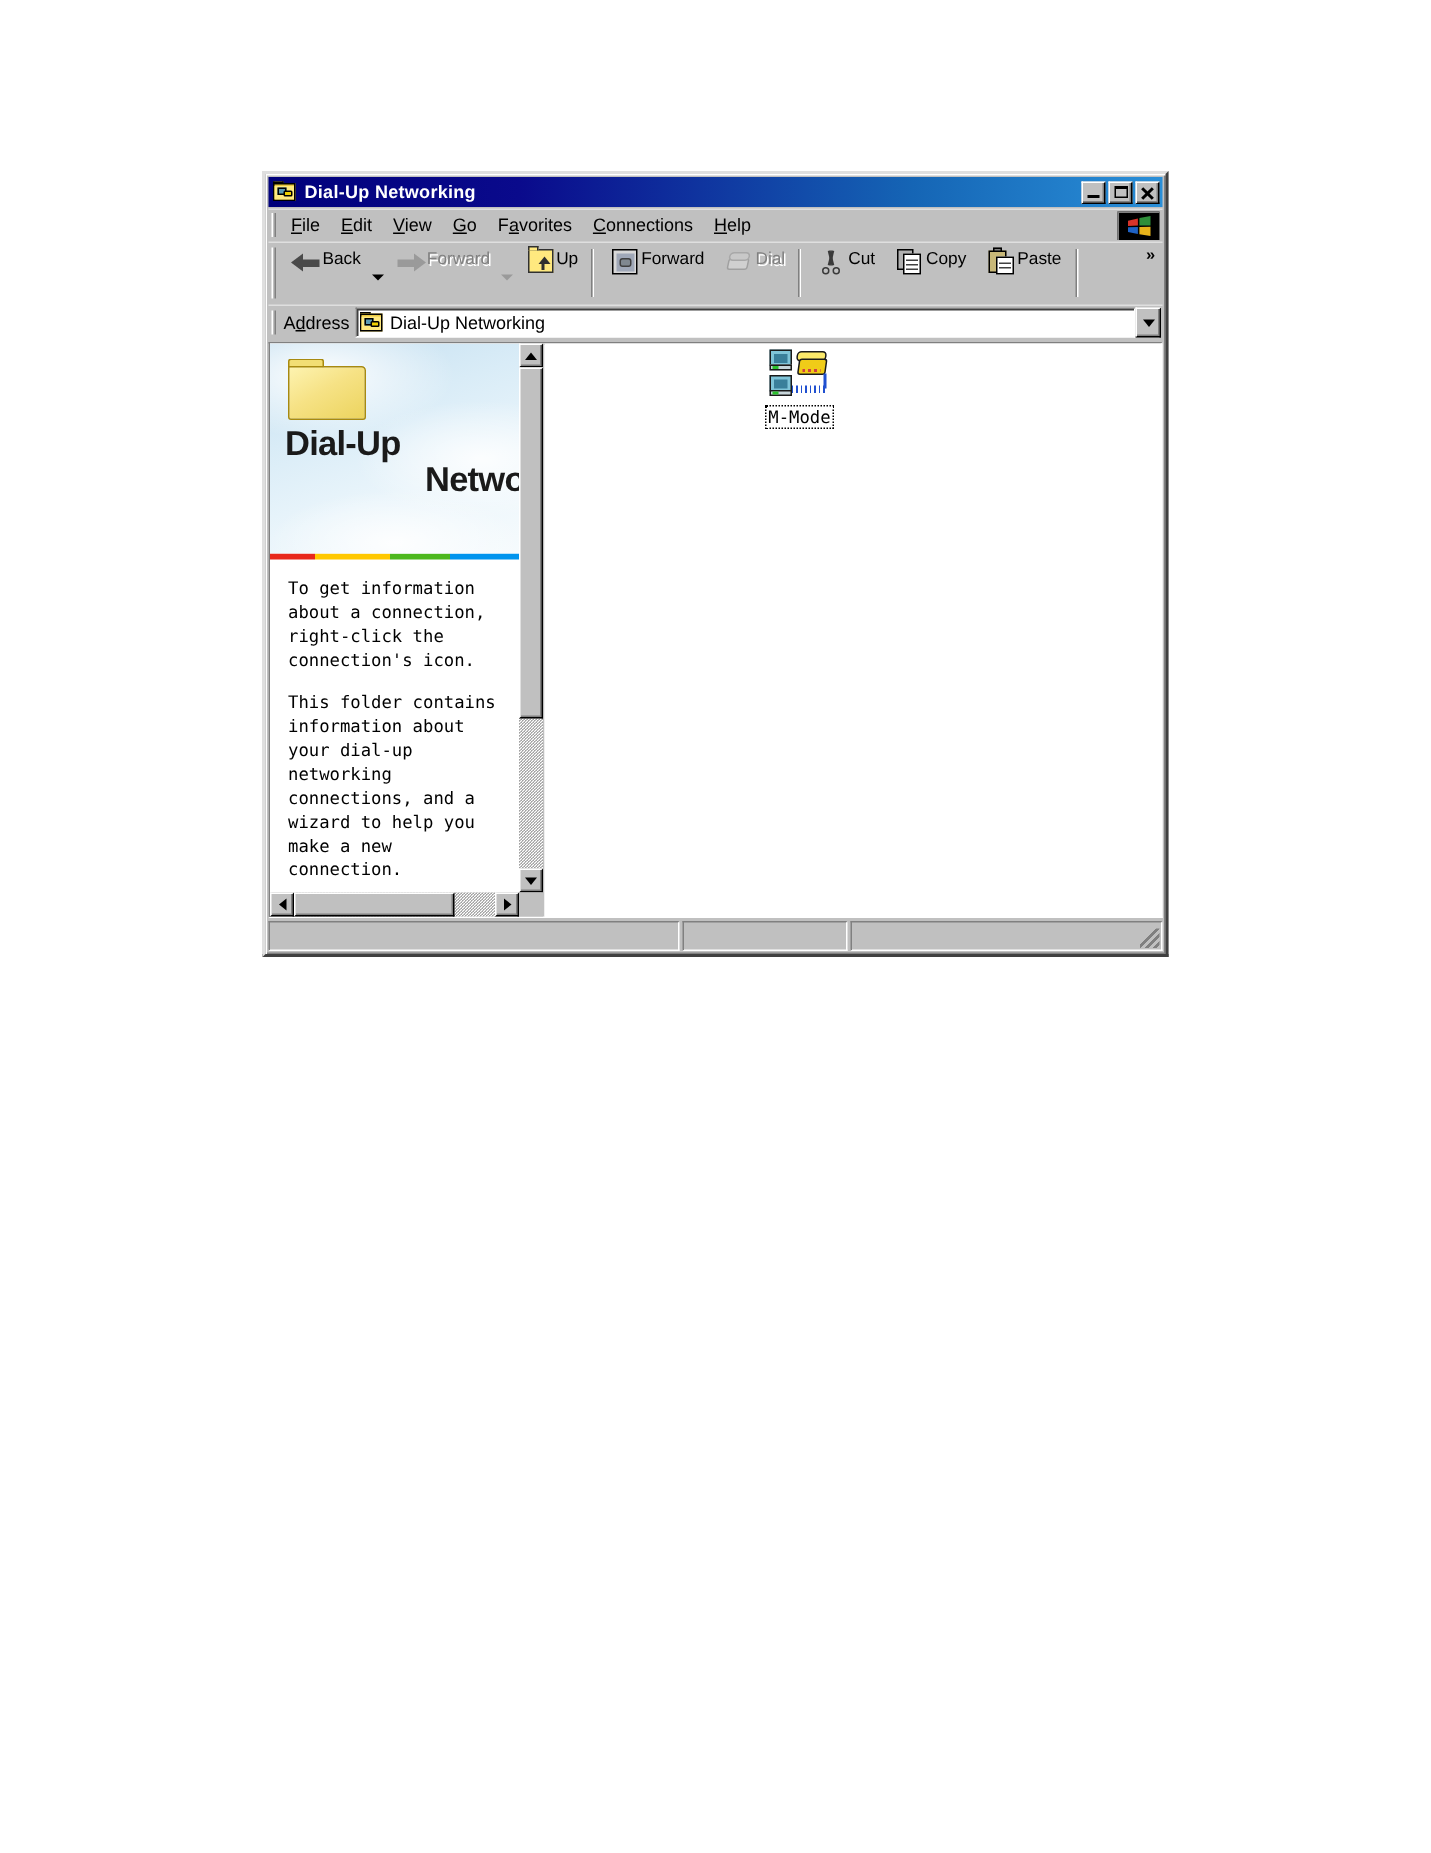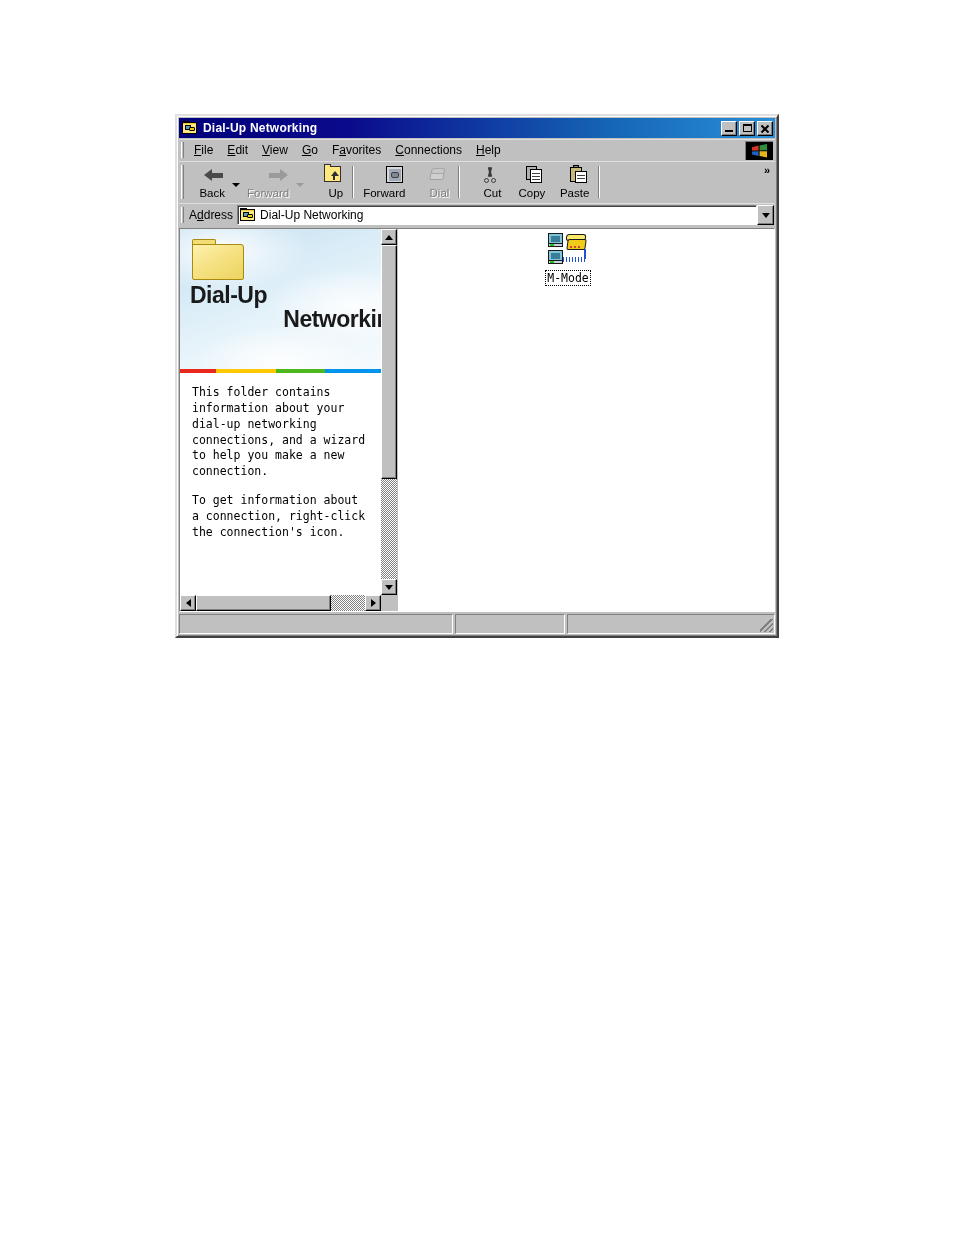--- a/index.html
+++ b/index.html
@@ -133,21 +133,21 @@
     flex: none;
     position: relative;
   }
   .tbar-grip {
     width: 3px; height: 34px; margin: 3px 3px 0 2px;
     border-left: 1px solid #ffffff;
     border-right: 1px solid #808080;
     flex: none;
   }
   .tb-item {
-    display: flex; flex-direction: column; align-items: flex-end;
+    display: flex; align-items: flex-start;
     justify-content: flex-start;
     padding: 3px 6px 0 6px; min-width: 44px;
     cursor: default;
   }
   .tb-item .lbl { font-size: 11.5px; color: #000; margin-top: 2px; white-space: nowrap; }
   .tb-item.disabled .lbl { color: #808080; text-shadow: 1px 1px 0 #ffffff; }
   .tb-ico { width: 22px; height: 20px; position: relative; }
   .tb-drop {
     width: 10px; align-self: flex-end; display: flex;
     align-items: center; justify-content: center;
@@ -288,21 +288,21 @@
     border-left: 1px solid #808080;
     border-right: 1px solid #ffffff;
     border-bottom: 1px solid #ffffff;
     box-shadow: inset 1px 1px 0 #404040;
     min-height: 0;
     position: relative;
   }
 
   
   #leftpane {
-    width: 218px; flex: none;
+    width: 183px; flex: none;
     display: flex; flex-direction: column;
     background: #ffffff;
     position: relative;
     border-right: 1px solid #c0c0c0;
   }
   #leftpane-inner {
     flex: 1; display: flex; min-height: 0;
   }
   #lp-content {
     flex: 1; position: relative; overflow: hidden; min-width: 0;
@@ -689,22 +689,22 @@
           </div>
 
           <div id="divider">
             <span style="background:#e8281c;width:18%"></span>
             <span style="background:#ffc800;width:30%"></span>
             <span style="background:#4cb81e;width:24%"></span>
             <span style="background:#0094ee;width:28%"></span>
           </div>
 
           <div id="lp-text">
+            <p>To get information about a connection, right-click the connection's icon.</p>
             <p>This folder contains information about your dial-up networking connections, and a wizard to help you make a new connection.</p>
-            <p>To get information about a connection, right-click the connection's icon.</p>
           </div>
 
         </div>
 
         <div class="sb-v">
           <div class="sb-btn">
               <span class="tri-u"></span>
             </div>
           <div class="sb-trough">
             <div class="sb-thumb" style="height:70%"></div>

